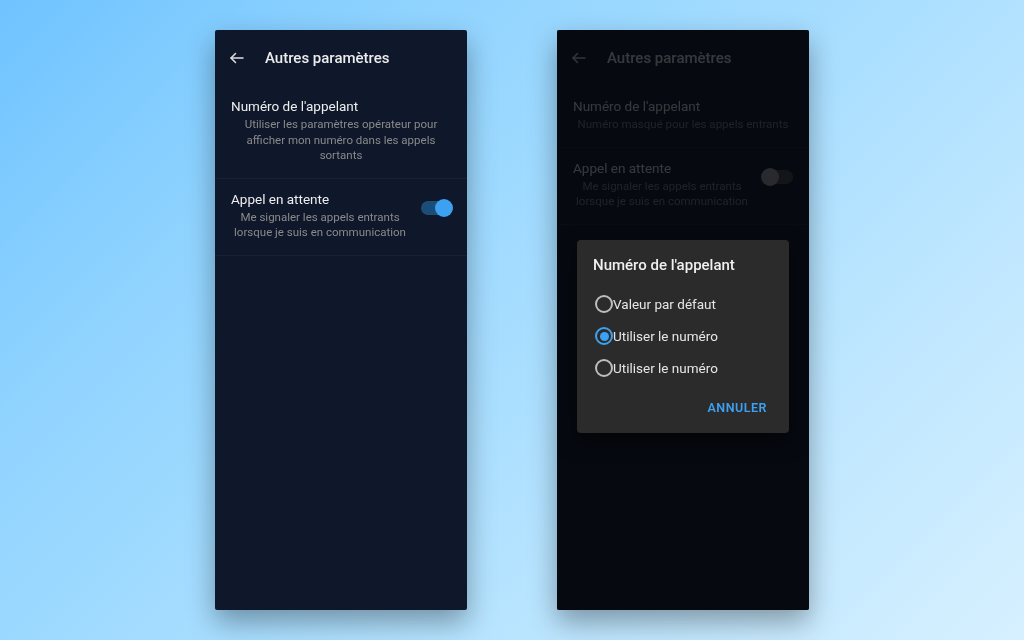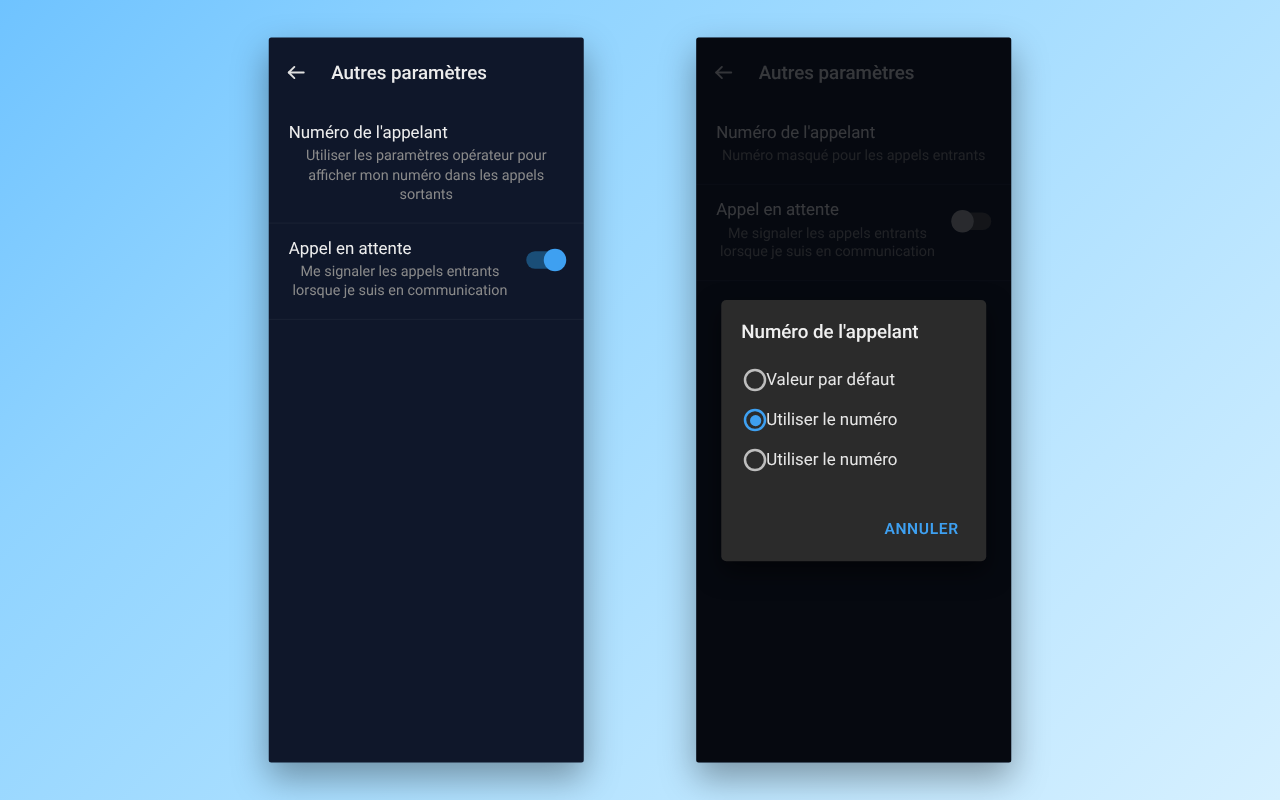--- a/index.html
+++ b/index.html
@@ -101,21 +101,21 @@
     border: 2px solid #bdbdbd;
     display: inline-flex; align-items: center; justify-content: center;
     flex-shrink: 0;
   }
   .radio.selected { border-color: #3ea0f1; }
   .radio.selected::after {
     content: ""; width: 9px; height: 9px; border-radius: 50%; background: #3ea0f1;
   }
   .radio-label { font-size: 13.5px; color: #e6e6e6; }
   .dialog-actions {
-    display: flex; justify-content: flex-end; margin-top: 24px;
+    display: flex; justify-content: flex-end; margin-top: 8px;
   }
   .dialog-btn {
     font-size: 12.5px; font-weight: 600; letter-spacing: 0.5px;
     color: #3ea0f1; padding: 8px 6px; cursor: pointer;
   }
 </style>
 </head>
 <body>
 
 <div class="phone">

